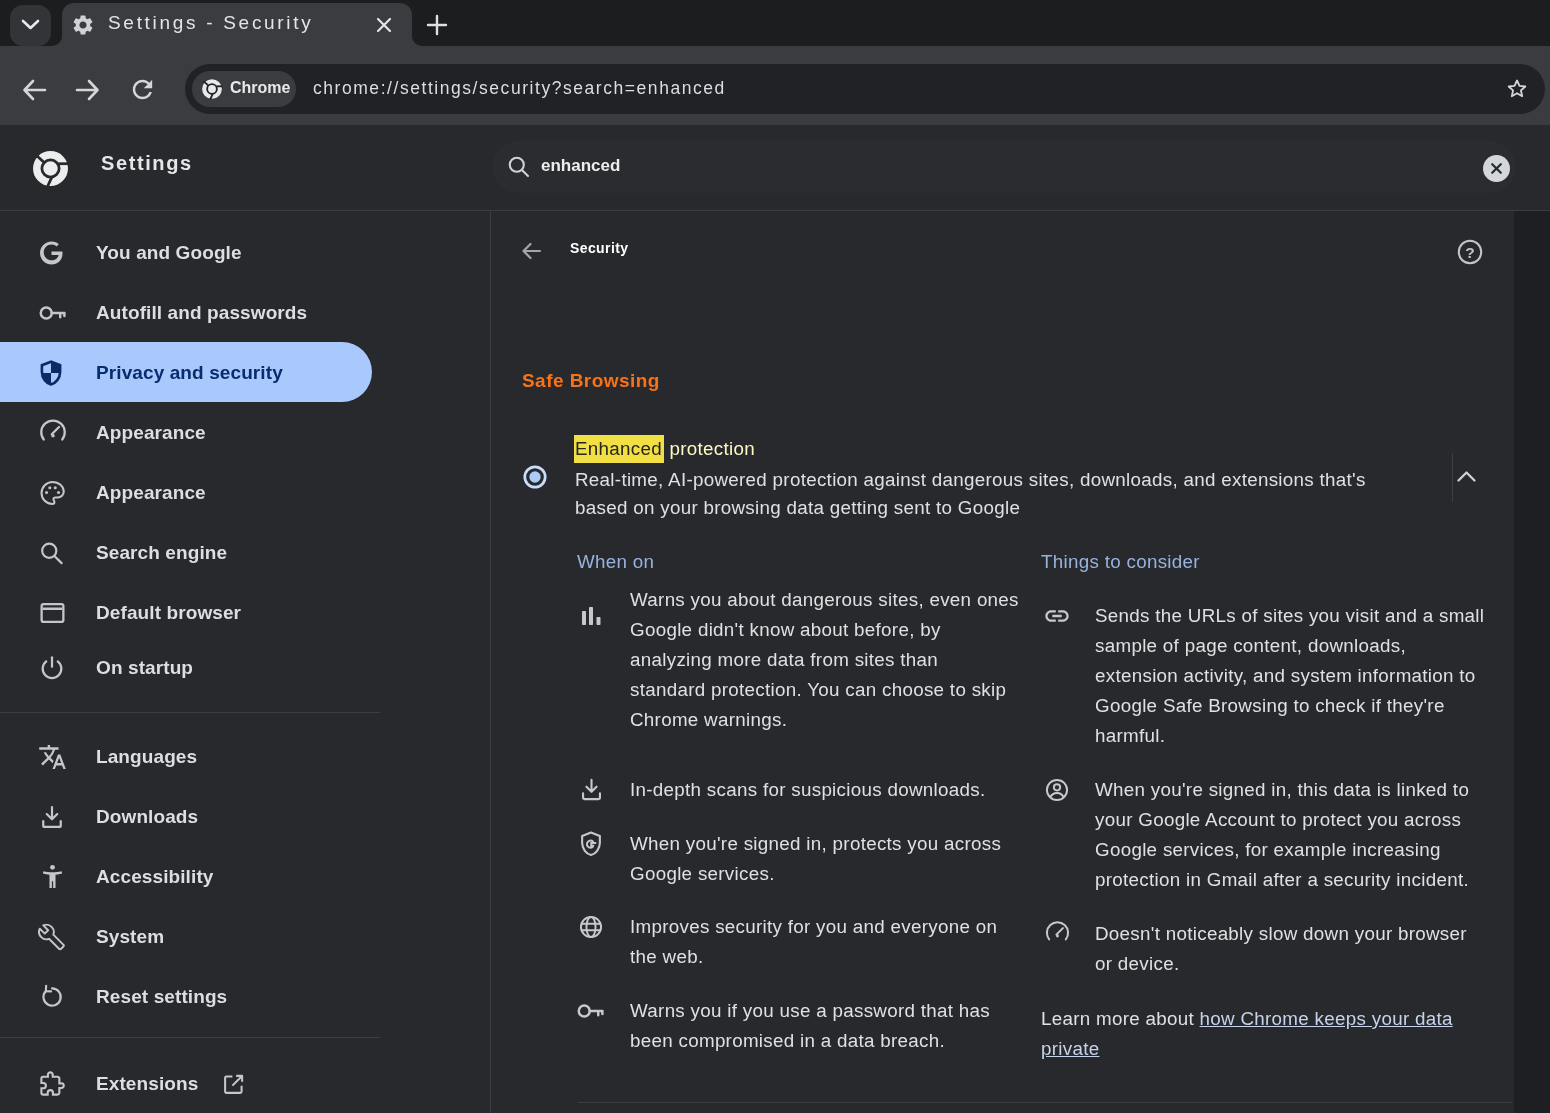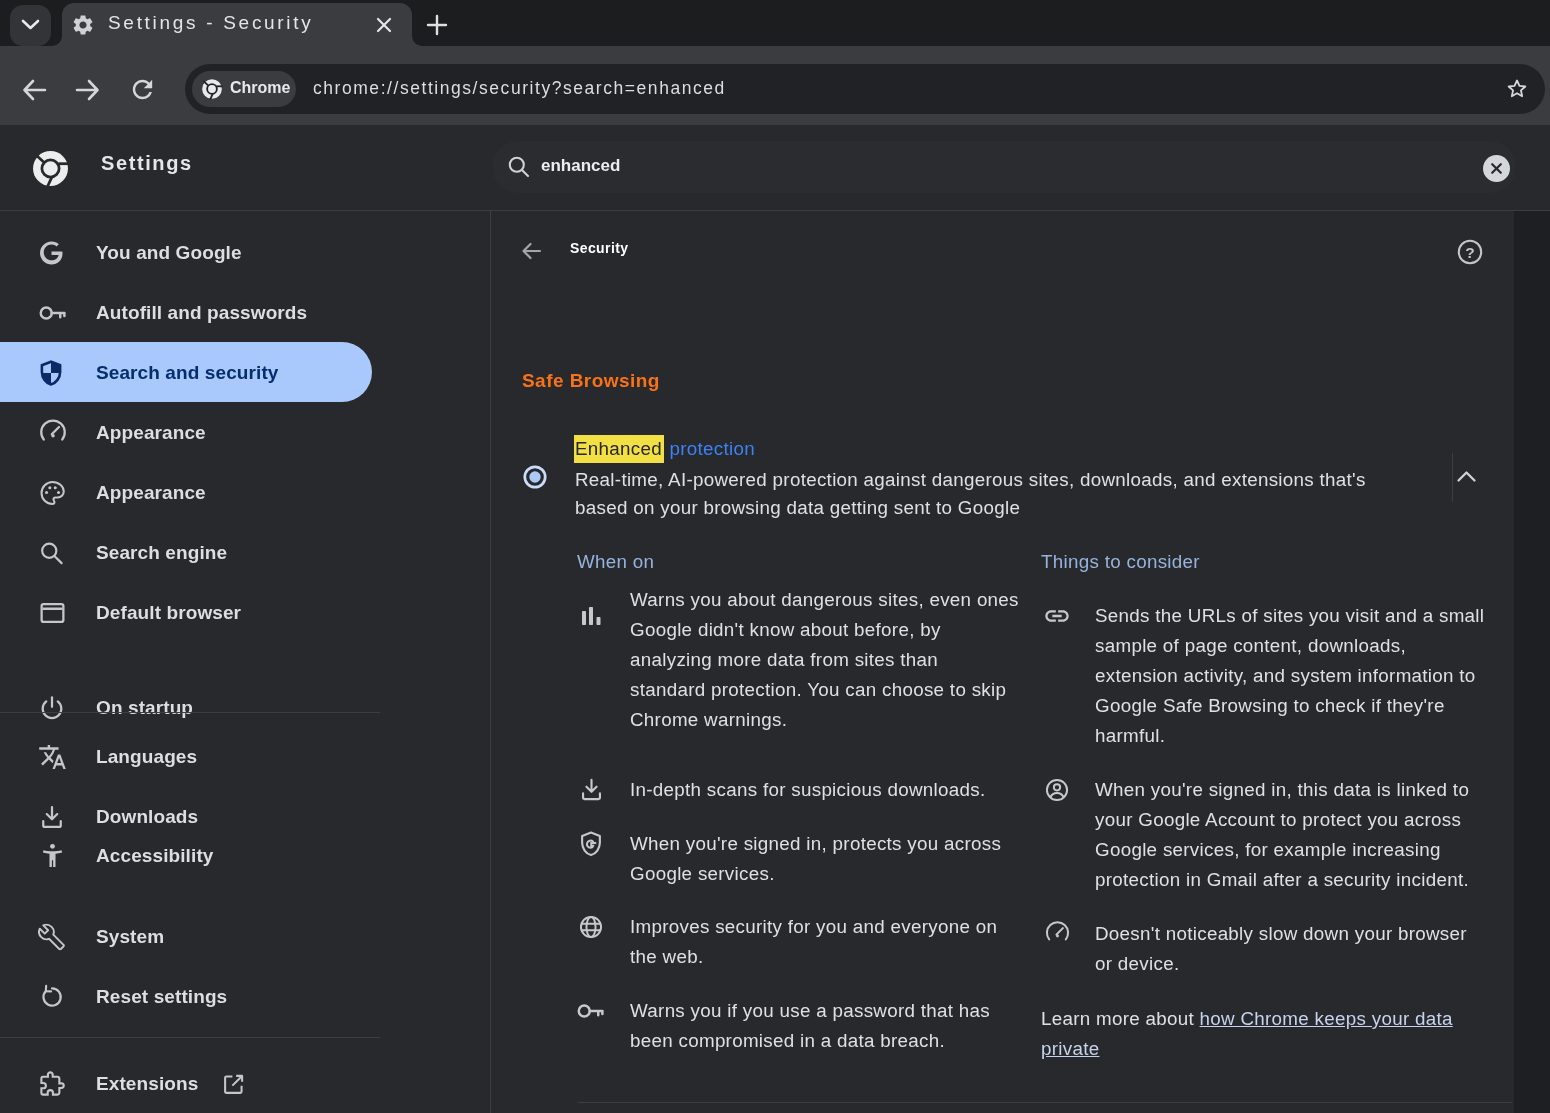--- a/index.html
+++ b/index.html
@@ -140,21 +140,21 @@
         <clipPath id="shc">
           <path d="M12 1.6 L3.6 4.8 v6.3 c0 5.3 3.6 10.2 8.4 11.4 4.8-1.2 8.4-6.1 8.4-11.4 V4.8 L12 1.6z"></path>
         </clipPath>
       </defs>
       <g clip-path="url(#shc)">
         <rect x="12" y="0" width="12" height="12" fill="#0b2a68"></rect>
         <rect x="0" y="12" width="12" height="12" fill="#0b2a68"></rect>
       </g>
       <path fill="none" stroke="#0b2a68" stroke-width="2.4" d="M12 1.6 L3.6 4.8 v6.3 c0 5.3 3.6 10.2 8.4 11.4 4.8-1.2 8.4-6.1 8.4-11.4 V4.8 L12 1.6z"></path>
     </svg>
-  <div class="navlabel" style="color:#062e6f">Search and security</div>
+  <div class="navlabel" style="color:#062e6f">Privacy and security</div>
 </div>
 
 <div class="abs navitem" style="top:403px">
   <svg class="navicon" width="30" height="30" viewBox="0 0 24 24">
       <g fill="none" stroke="#c3c6ca" stroke-width="1.8">
         <path d="M4.6 17.2 a9.4 9.4 0 1 1 14.8 0" stroke-linecap="round"></path>
         <path d="M11 13 L16.8 7.2" stroke-linecap="round"></path>
         <circle cx="12" cy="14.2" r="1.4" fill="#c3c6ca" stroke="none"></circle>
       </g>
     </svg>
@@ -183,21 +183,21 @@
 </div>
 
 <div class="abs navitem" style="top:583px">
   <svg class="navicon" width="29" height="29" viewBox="0 0 24 24">
       <rect x="3" y="4.6" width="18" height="14.8" rx="1.6" fill="none" stroke="#c3c6ca" stroke-width="1.9"></rect>
       <path d="M3.8 8.5 H20.2" stroke="#c3c6ca" stroke-width="1.9"></path>
     </svg>
   <div class="navlabel">Default browser</div>
 </div>
 
-<div class="abs navitem" style="top:678px">
+<div class="abs navitem" style="top:638px">
   <svg class="navicon" width="28" height="28" viewBox="0 0 24 24">
       <g fill="none" stroke="#c3c6ca" stroke-width="1.9" stroke-linecap="round">
         <path d="M12 2.8 v8.2"></path>
         <path d="M16.9 6.3a8 8 0 1 1 -9.8 0"></path>
       </g>
     </svg>
   <div class="navlabel">On startup</div>
 </div>
 <div class="abs divh" style="left:0;top:712px;width:380px"></div>
 
@@ -211,21 +211,21 @@
 <div class="abs navitem" style="top:787px">
   <svg class="navicon" width="28" height="28" viewBox="0 0 24 24">
       <g fill="none" stroke="#c3c6ca" stroke-width="1.9" stroke-linecap="round" stroke-linejoin="round">
         <path d="M12 3.5 v10 M7.5 9.5 L12 14 L16.5 9.5"></path>
         <path d="M4.5 15.5 v3.7 a1.3 1.3 0 0 0 1.3 1.3 h12.4 a1.3 1.3 0 0 0 1.3-1.3 v-3.7"></path>
       </g>
     </svg>
   <div class="navlabel">Downloads</div>
 </div>
 
-<div class="abs navitem" style="top:826px">
+<div class="abs navitem" style="top:847px">
   <svg class="navicon" width="29" height="29" viewBox="0 0 24 24">
       <g fill="#c3c6ca">
         <circle cx="12" cy="4" r="2"></circle>
         <path d="M19.5 7.2c-2.3.6-5 .9-7.5.9s-5.2-.3-7.5-.9L4 9.2c1.7.4 3.6.7 5.5.85V21h2v-5.5h1V21h2v-10.95c1.9-.15 3.8-.45 5.5-.85l-.5-2z"></path>
       </g>
     </svg>
   <div class="navlabel">Accessibility</div>
 </div>
 
 <div class="abs navitem" style="top:907px">
@@ -268,21 +268,21 @@
     <circle cx="13" cy="13" r="11.2" fill="none" stroke="#c3c6c9" stroke-width="2.1"></circle>
     <text x="13" y="18.6" font-size="15.5" font-weight="700" fill="#c3c6c9" text-anchor="middle" font-family="Liberation Sans, sans-serif">?</text>
   </svg>
 
 <div class="txt" style="left:522px;top:370px;font-size:19px;font-weight:700;color:#f97316;letter-spacing:0.45px">Safe Browsing</div>
 
 <svg class="abs" style="left:522px;top:464px" width="26" height="26" viewBox="0 0 26 26">
     <circle cx="13" cy="13" r="10.2" fill="none" stroke="#c9dcfa" stroke-width="2.7"></circle>
     <circle cx="13" cy="13" r="5.7" fill="#abcbf6"></circle>
   </svg>
-<div class="txt" style="left:574px;top:436px;font-size:18.8px;letter-spacing:0.3px;line-height:26px"><span style="background:#f2df43;color:#26261d;padding:3px 2px 4px 1px">Enhanced</span><span style="color:#3b82f6"> protection</span></div>
+<div class="txt" style="left:574px;top:436px;font-size:18.8px;letter-spacing:0.3px;line-height:26px"><span style="background:#f2df43;color:#26261d;padding:3px 2px 4px 1px">Enhanced</span><span style="color:#fef9c3"> protection</span></div>
 <div class="txt body18" style="left:575px;top:466px;line-height:28px">Real-time, AI-powered protection against dangerous sites, downloads, and extensions that's<br>based on your browsing data getting sent to Google</div>
 <div class="abs" style="left:1452px;top:453px;width:1px;height:49px;background:#3b3e42"></div>
 <svg class="abs" style="left:1456px;top:469px" width="21" height="15" viewBox="0 0 21 15">
     <path d="M2.5 11.5 L10.5 3.5 L18.5 11.5" fill="none" stroke="#cfd1d4" stroke-width="2.3" stroke-linecap="round" stroke-linejoin="round"></path>
   </svg>
 
 <div class="txt colhead" style="left:577px;top:551px">When on</div>
 <div class="txt colhead" style="left:1041px;top:551px">Things to consider</div>
 
 <svg class="abs" style="left:579px;top:604px" width="24" height="24" viewBox="0 0 24 24">

